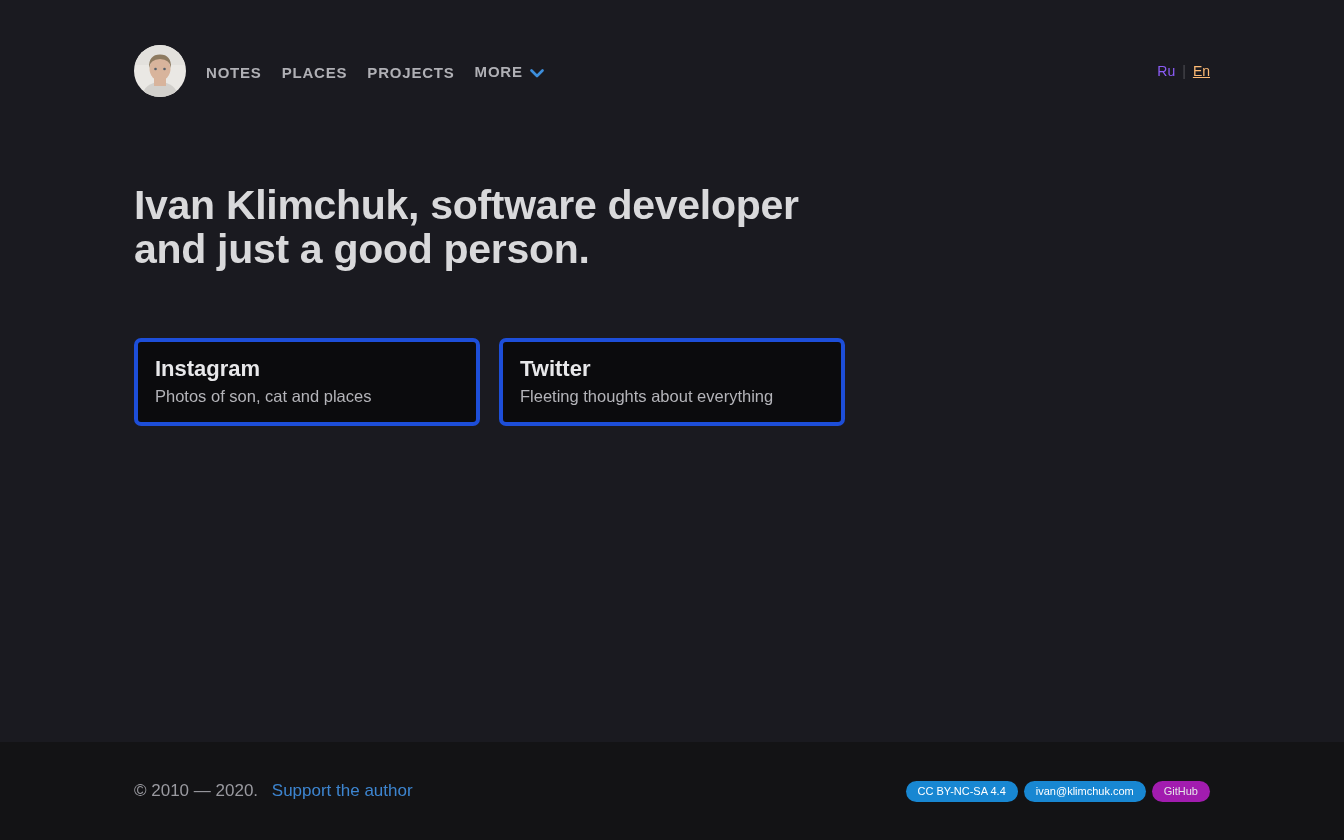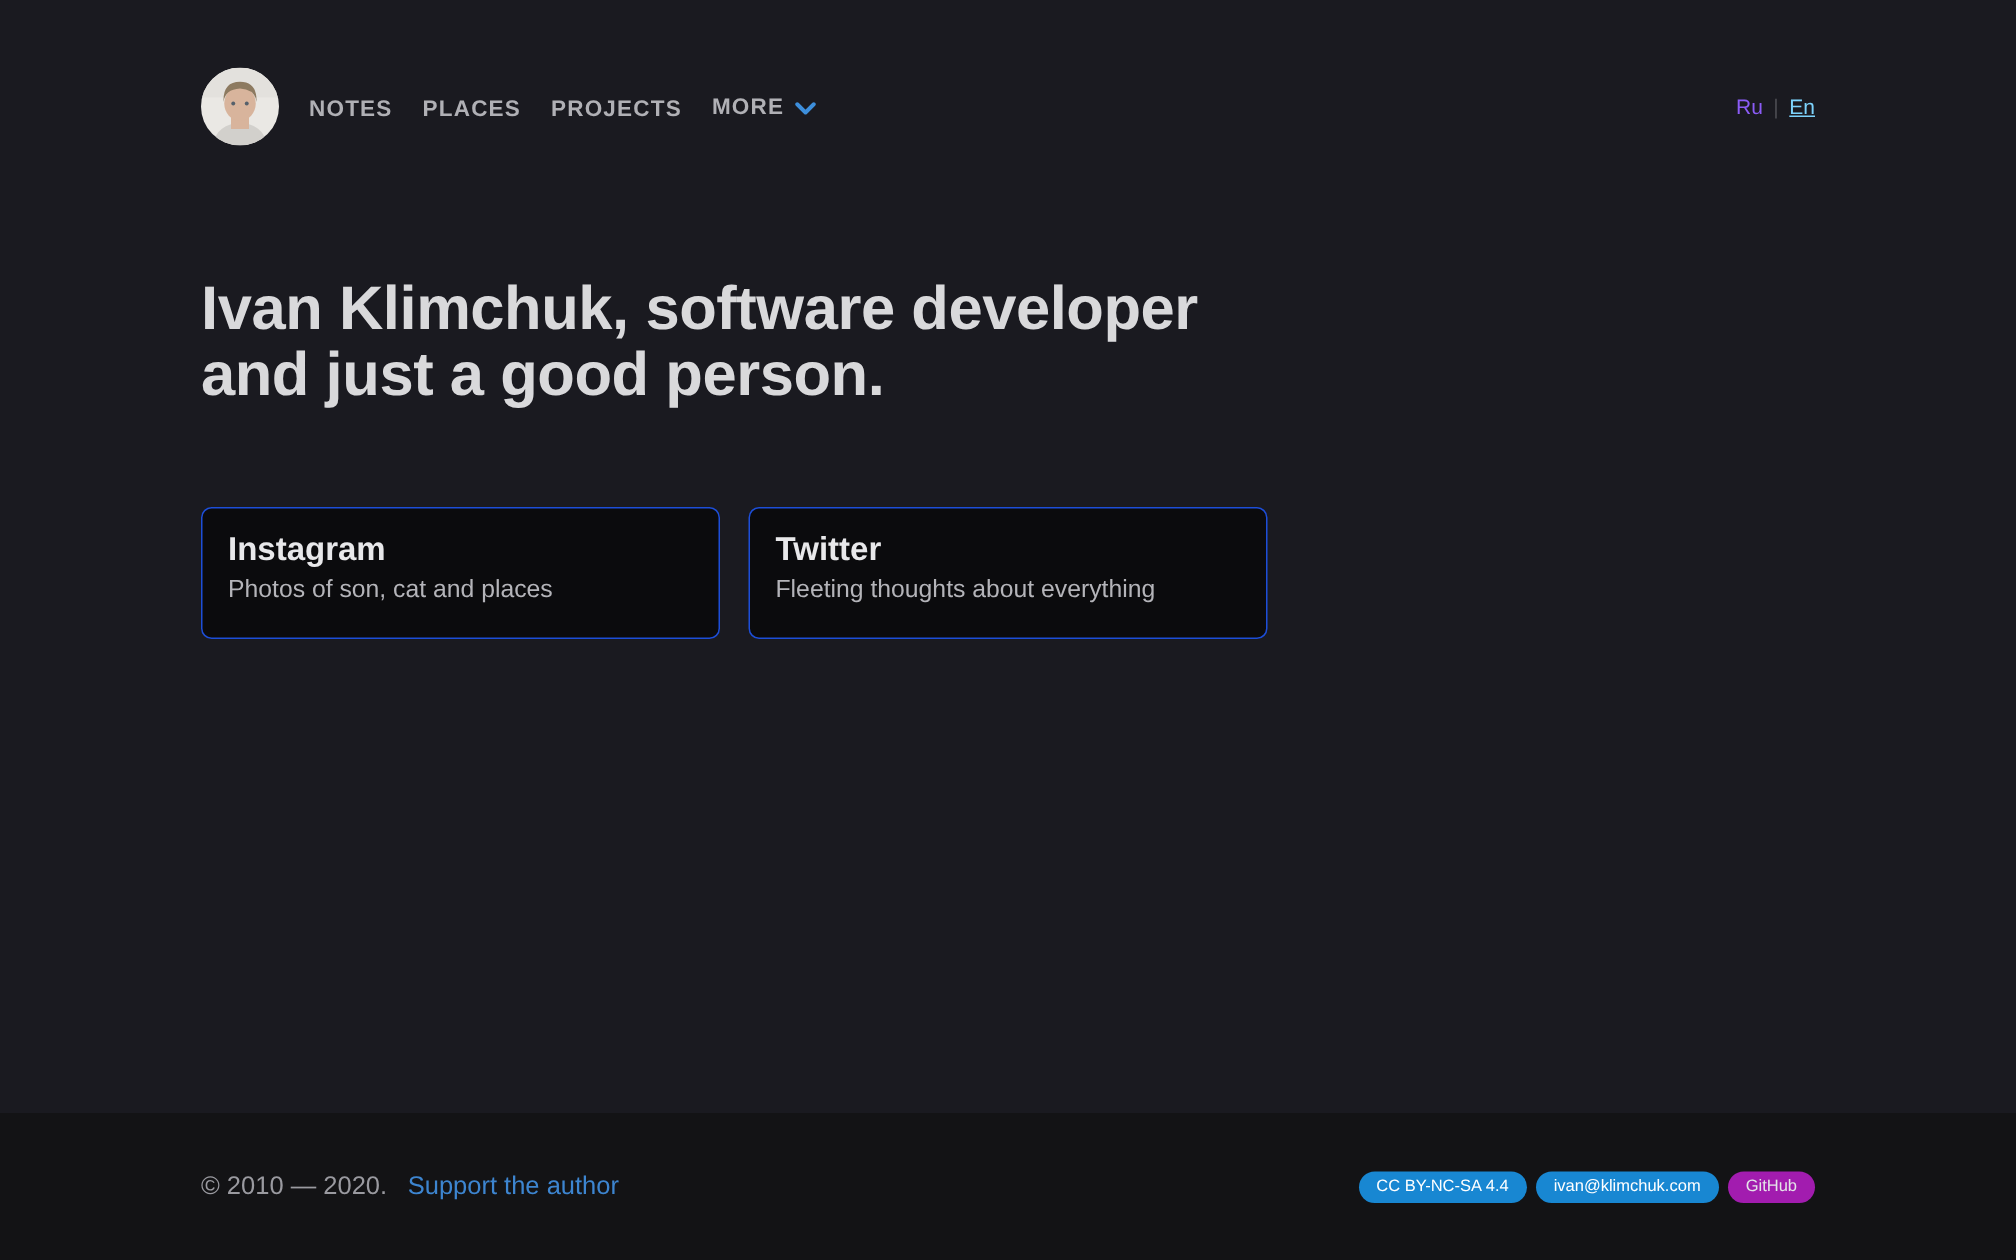--- a/index.html
+++ b/index.html
@@ -49,21 +49,21 @@
   .nav-link .chev { margin-left: 7px; margin-top: 2px; }
   .lang {
     margin-left: auto;
     font-size: 14px;
     display: flex;
     align-items: center;
     column-gap: 7px;
   }
   .lang a { color: #8b5cf6; text-decoration: none; cursor: pointer; }
   .lang .divider { color: #4a4a50; }
-  .lang .current { color: #7dd3fc; text-decoration: underline; }
+  .lang .current { color: #fdba74; text-decoration: underline; }
 
   
   .hero-title {
     margin-top: 86px;
     max-width: 700px;
     font-size: 41px;
     line-height: 1.08;
     font-weight: 700;
     letter-spacing: -0.3px;
     color: #d9d9db;
@@ -76,21 +76,21 @@
 
   
   .cards {
     margin-top: 66px;
     display: grid;
     grid-template-columns: repeat(3, 1fr);
     column-gap: 19px;
   }
   .card {
     background: #0b0b0d;
-    border: 1px solid #1d4ed8;
+    border: 4px solid #1d4ed8;
     border-radius: 7px;
     padding: 14px 17px 18px 17px;
     height: 88px;
     text-decoration: none;
     display: block;
     cursor: pointer;
   }
   .card-title {
     font-size: 22px;
     font-weight: 700;

